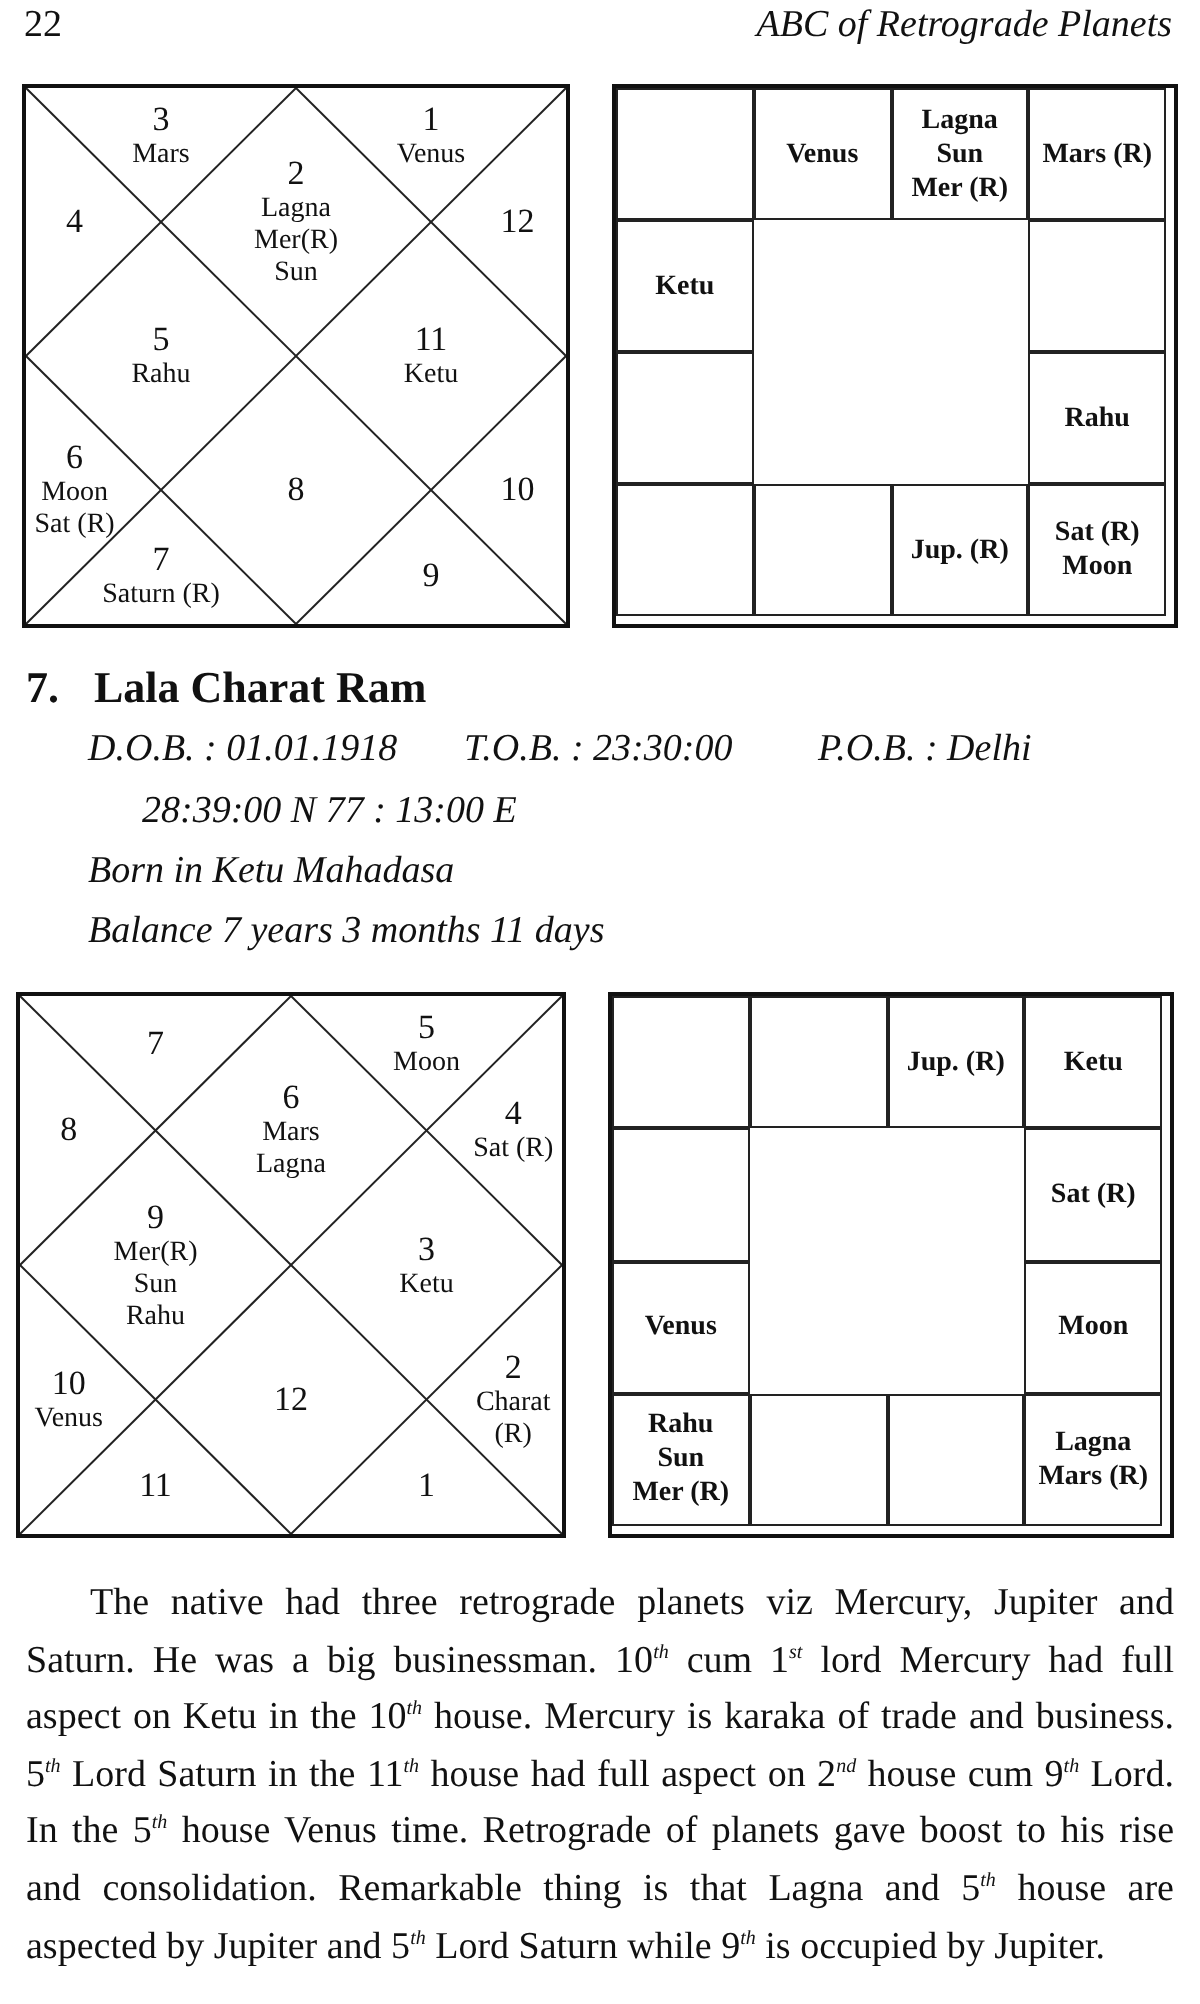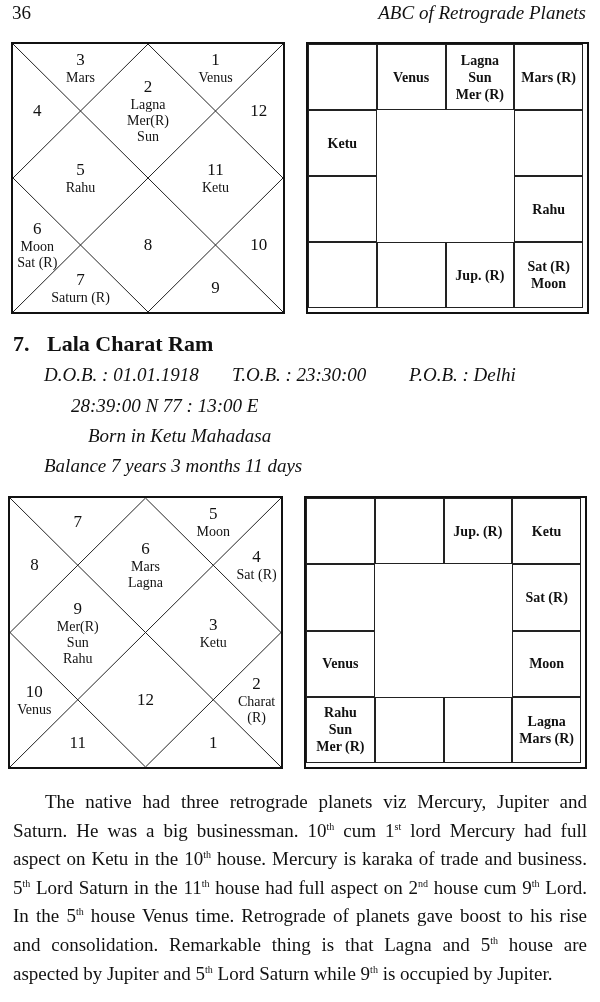--- a/index.html
+++ b/index.html
@@ -14,26 +14,26 @@
   .hnum { font-size:17px; line-height:20px; }
   .chart-s { position:absolute; border:2px solid #111; box-sizing:border-box; }
   .cell { position:absolute; box-sizing:border-box; border:1px solid #222;
           display:flex; align-items:center; justify-content:center; text-align:center;
           font-size:14px; line-height:17px; font-weight:bold; font-family:"Liberation Serif", serif; }
   .section-title { left:13px; top:331px; font-size:22px; font-weight:bold; }
   .section-title .num { display:inline-block; width:34px; }
   .meta { left:44px; font-size:19px;font-style:italic; }
   .meta span { display:inline-block; }
   .para { left:13px; top:788px; width:574px; font-size:19px; line-height:28.6px; text-align:justify; text-indent:32px; }
-  sup { font-size:10px; vertical-align:7px; line-height:0; }
+  sup { font-size:10px; vertical-align:7px; line-height:0;font-style:italic; }
 </style>
 </head>
 <body>
 
-<div class="abs pagenum">36</div>
+<div class="abs pagenum">22</div>
 <div class="abs runhead">ABC of Retrograde Planets</div>
 
 <div class="chart-n" id="n1" style="left:11px;top:42px;width:274px;height:272px;">
     <svg width="270" height="268">
       <line x1="0" y1="0" x2="270" y2="268" stroke="#222" stroke-width="1"></line>
       <line x1="270" y1="0" x2="0" y2="268" stroke="#222" stroke-width="1"></line>
       <line x1="135" y1="0" x2="270" y2="134" stroke="#222" stroke-width="1"></line>
       <line x1="270" y1="134" x2="135" y2="268" stroke="#222" stroke-width="1"></line>
       <line x1="135" y1="268" x2="0" y2="134" stroke="#222" stroke-width="1"></line>
       <line x1="0" y1="134" x2="135" y2="0" stroke="#222" stroke-width="1"></line>
@@ -104,21 +104,21 @@
 Moon</div>
   </div>
 
 <div class="abs section-title">
   <span class="num">7.</span><span>Lala Charat Ram</span>
 </div>
 <div class="abs meta" style="top:364px;">
   <span style="width:188px;">D.O.B. : 01.01.1918</span><span style="width:177px;">T.O.B. : 23:30:00</span><span>P.O.B. : Delhi</span>
 </div>
 <div class="abs meta" style="top:395px;margin-left:27px;">28:39:00 N  77 : 13:00 E</div>
-<div class="abs meta" style="top:425px;margin-left:44px;">Born in Ketu Mahadasa</div>
+<div class="abs meta" style="top:425px;">Born in Ketu Mahadasa</div>
 <div class="abs meta" style="top:455px;">Balance 7 years 3 months 11 days</div>
 
 <div class="chart-n" id="n2" style="left:8px;top:496px;width:275px;height:273px;">
     <svg width="271" height="269">
       <line x1="0" y1="0" x2="271" y2="269" stroke="#222" stroke-width="1"></line>
       <line x1="271" y1="0" x2="0" y2="269" stroke="#222" stroke-width="1"></line>
       <line x1="135.5" y1="0" x2="271" y2="134.5" stroke="#222" stroke-width="1"></line>
       <line x1="271" y1="134.5" x2="135.5" y2="269" stroke="#222" stroke-width="1"></line>
       <line x1="135.5" y1="269" x2="0" y2="134.5" stroke="#222" stroke-width="1"></line>
       <line x1="0" y1="134.5" x2="135.5" y2="0" stroke="#222" stroke-width="1"></line>

